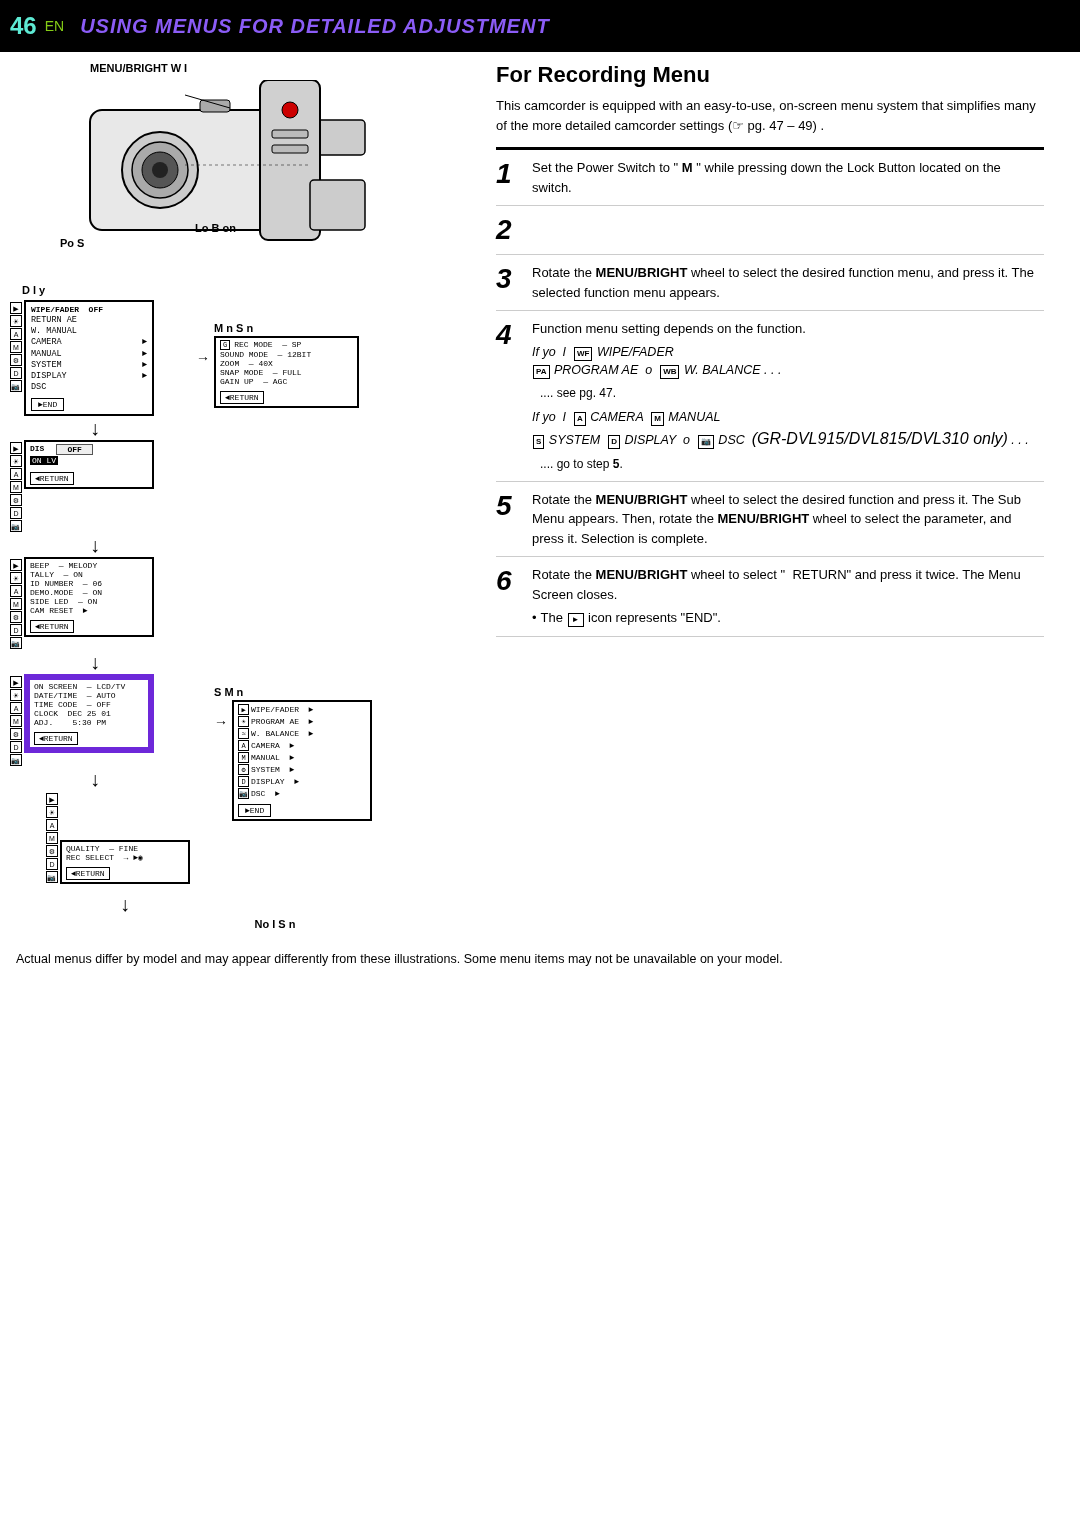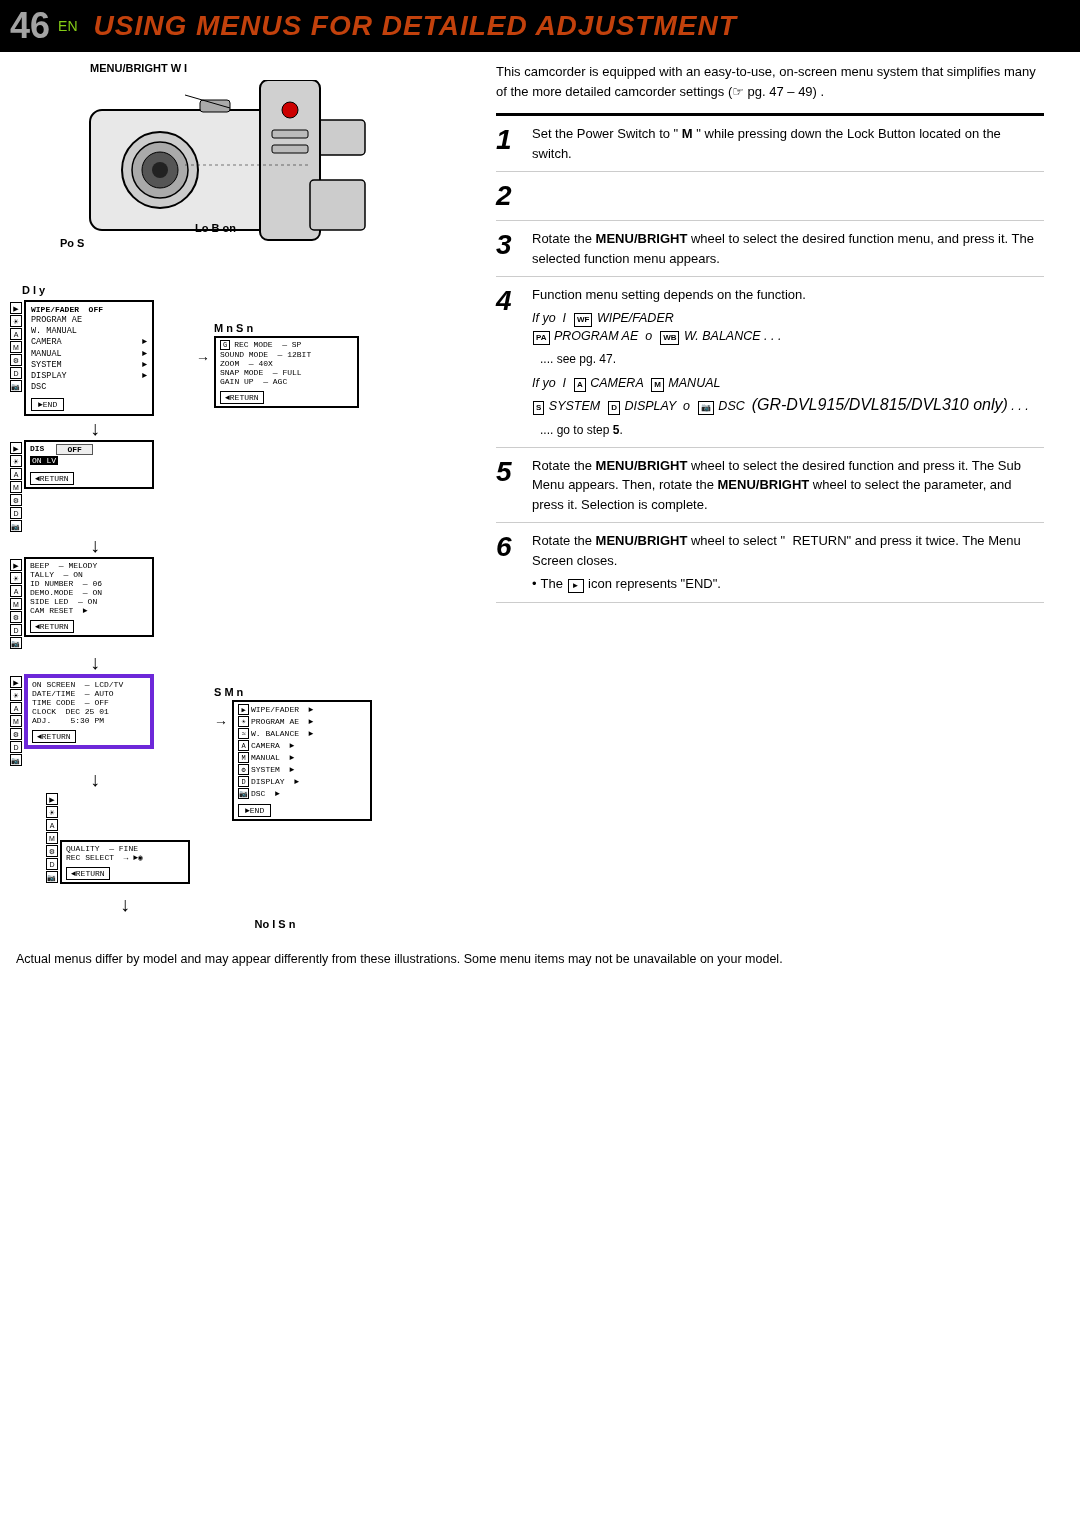--- a/index.html
+++ b/index.html
@@ -16,35 +16,35 @@
 
     
     .page-header {
       background: #000;
       display: flex;
       align-items: center;
       padding: 4px 10px;
       height: 52px;
     }
     .page-number {
-      color: #a3a3a3;
-      font-size: 36px;
+      color: #5eead4;
+      font-size: 24px;
       font-weight: bold;
       margin-right: 8px;
       font-family: Arial, sans-serif;
     }
     .page-en {
       color: #84cc16;
       font-size: 14px;
       margin-right: 16px;
       font-family: Arial, sans-serif;
     }
     .page-title {
-      color: #c2410c;
-      font-size: 28px;
+      color: #8b5cf6;
+      font-size: 20px;
       font-weight: bold;
       font-style: italic;
       letter-spacing: 1px;
       text-transform: uppercase;
       font-family: Arial Black, Arial, sans-serif;
     }
 
     
     .main-content {
       display: flex;
@@ -301,21 +301,21 @@
             <div style="font-size:7px; border:1px solid #000; width:12px; height:12px; text-align:center; line-height:12px; margin-bottom:1px;">▶</div>
             <div style="font-size:7px; border:1px solid #000; width:12px; height:12px; text-align:center; line-height:12px; margin-bottom:1px;">☀</div>
             <div style="font-size:7px; border:1px solid #000; width:12px; height:12px; text-align:center; line-height:12px; margin-bottom:1px;">A</div>
             <div style="font-size:7px; border:1px solid #000; width:12px; height:12px; text-align:center; line-height:12px; margin-bottom:1px;">M</div>
             <div style="font-size:7px; border:1px solid #000; width:12px; height:12px; text-align:center; line-height:12px; margin-bottom:1px;">⚙</div>
             <div style="font-size:7px; border:1px solid #000; width:12px; height:12px; text-align:center; line-height:12px; margin-bottom:1px;">D</div>
             <div style="font-size:7px; border:1px solid #000; width:12px; height:12px; text-align:center; line-height:12px; margin-bottom:1px;">📷</div>
           </div>
           <div class="menu-box" style="min-width:130px;">
             <div class="menu-item" style="font-weight:bold; font-size:8px;">WIPE/FADER&nbsp;&nbsp;OFF</div>
-            <div class="menu-item">PROGRAM AE</div>
+            <div class="menu-item">RETURN AE</div>
             <div class="menu-item">W. MANUAL</div>
             <div class="menu-item">CAMERA&nbsp;<span style="margin-left:auto;">►</span></div>
             <div class="menu-item">MANUAL&nbsp;<span style="margin-left:auto;">►</span></div>
             <div class="menu-item">SYSTEM&nbsp;<span style="margin-left:auto;">►</span></div>
             <div class="menu-item">DISPLAY&nbsp;<span style="margin-left:auto;">►</span></div>
             <div class="menu-item">DSC&nbsp;<span style="margin-left:auto;"></span></div>
             <div style="margin-top:3px;"><span class="menu-end-btn">►END</span></div>
           </div>
         </div>
 
@@ -375,21 +375,21 @@
         <div style="display:flex; align-items:flex-start;">
           <div style="display:flex; flex-direction:column; margin-right:2px; padding-top:2px;">
             <div style="font-size:7px; border:1px solid #000; width:12px; height:12px; text-align:center; line-height:12px; margin-bottom:1px;">▶</div>
             <div style="font-size:7px; border:1px solid #000; width:12px; height:12px; text-align:center; line-height:12px; margin-bottom:1px;">☀</div>
             <div style="font-size:7px; border:1px solid #000; width:12px; height:12px; text-align:center; line-height:12px; margin-bottom:1px;">A</div>
             <div style="font-size:7px; border:1px solid #000; width:12px; height:12px; text-align:center; line-height:12px; margin-bottom:1px;">M</div>
             <div style="font-size:7px; border:1px solid #000; width:12px; height:12px; text-align:center; line-height:12px; margin-bottom:1px;">⚙</div>
             <div style="font-size:7px; border:1px solid #000; width:12px; height:12px; text-align:center; line-height:12px; margin-bottom:1px;">D</div>
             <div style="font-size:7px; border:1px solid #000; width:12px; height:12px; text-align:center; line-height:12px; margin-bottom:1px;">📷</div>
           </div>
-          <div style="border:4px solid #6d28d9; min-width:130px; padding:2px 4px; font-family:'Courier New',monospace; font-size:8px;">
+          <div style="border:6px solid #6d28d9; min-width:130px; padding:2px 4px; font-family:'Courier New',monospace; font-size:8px;">
             <div>ON SCREEN &nbsp;— LCD/TV</div>
             <div>DATE/TIME &nbsp;— AUTO</div>
             <div>TIME CODE &nbsp;— OFF</div>
             <div>CLOCK &nbsp;DEC 25 01</div>
             <div>ADJ. &nbsp;&nbsp;&nbsp;5:30 PM</div>
             <div style="margin-top:3px;"><span class="return-btn">◄RETURN</span></div>
           </div>
         </div>
 
         <div style="display:flex; flex-direction:column; margin-left:60px; margin-top:2px; margin-bottom:2px;">
@@ -488,20 +488,21 @@
       <div class="arrow-down" style="margin-left:50px;">↓</div>
       <div class="section-label" style="font-size:11px; font-weight:bold; margin-left:10px;">
         <span>No    I S    n</span>
       </div>
     </div>
 
   </div>
 
   <div class="right-col">
 
+    <h2 class="section-heading">For Recording Menu</h2>
 
     <p class="intro-text">This camcorder is equipped with an easy-to-use, on-screen menu system that simplifies many of the more detailed camcorder settings (☞ pg. 47 – 49) .</p>
 
     <div class="steps-container">
 
       <div class="step" style="border-top:2px solid #000;">
         <div class="step-number">1</div>
         <div class="step-content">
           Set the Power Switch to " <strong>M</strong> " while pressing down the Lock Button located on the switch.
         </div>

